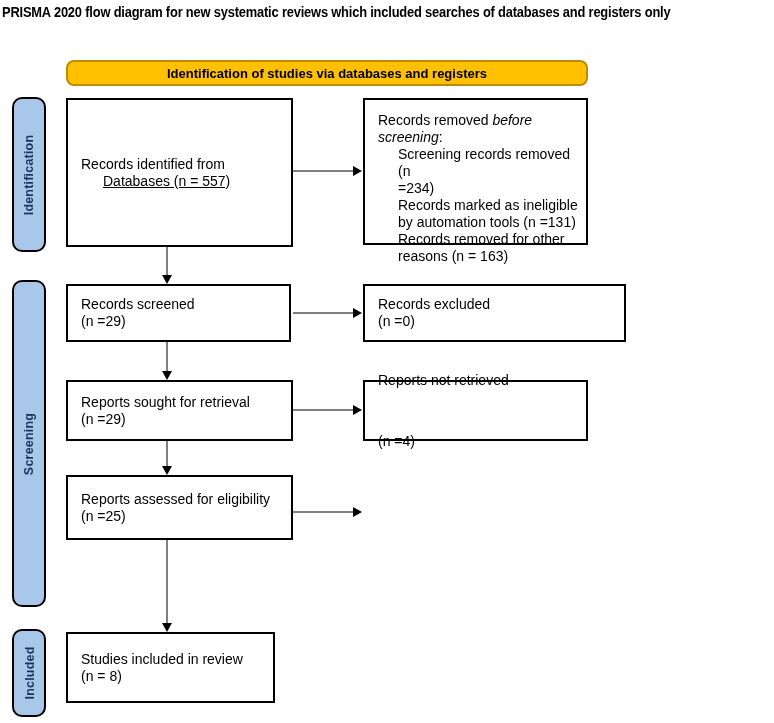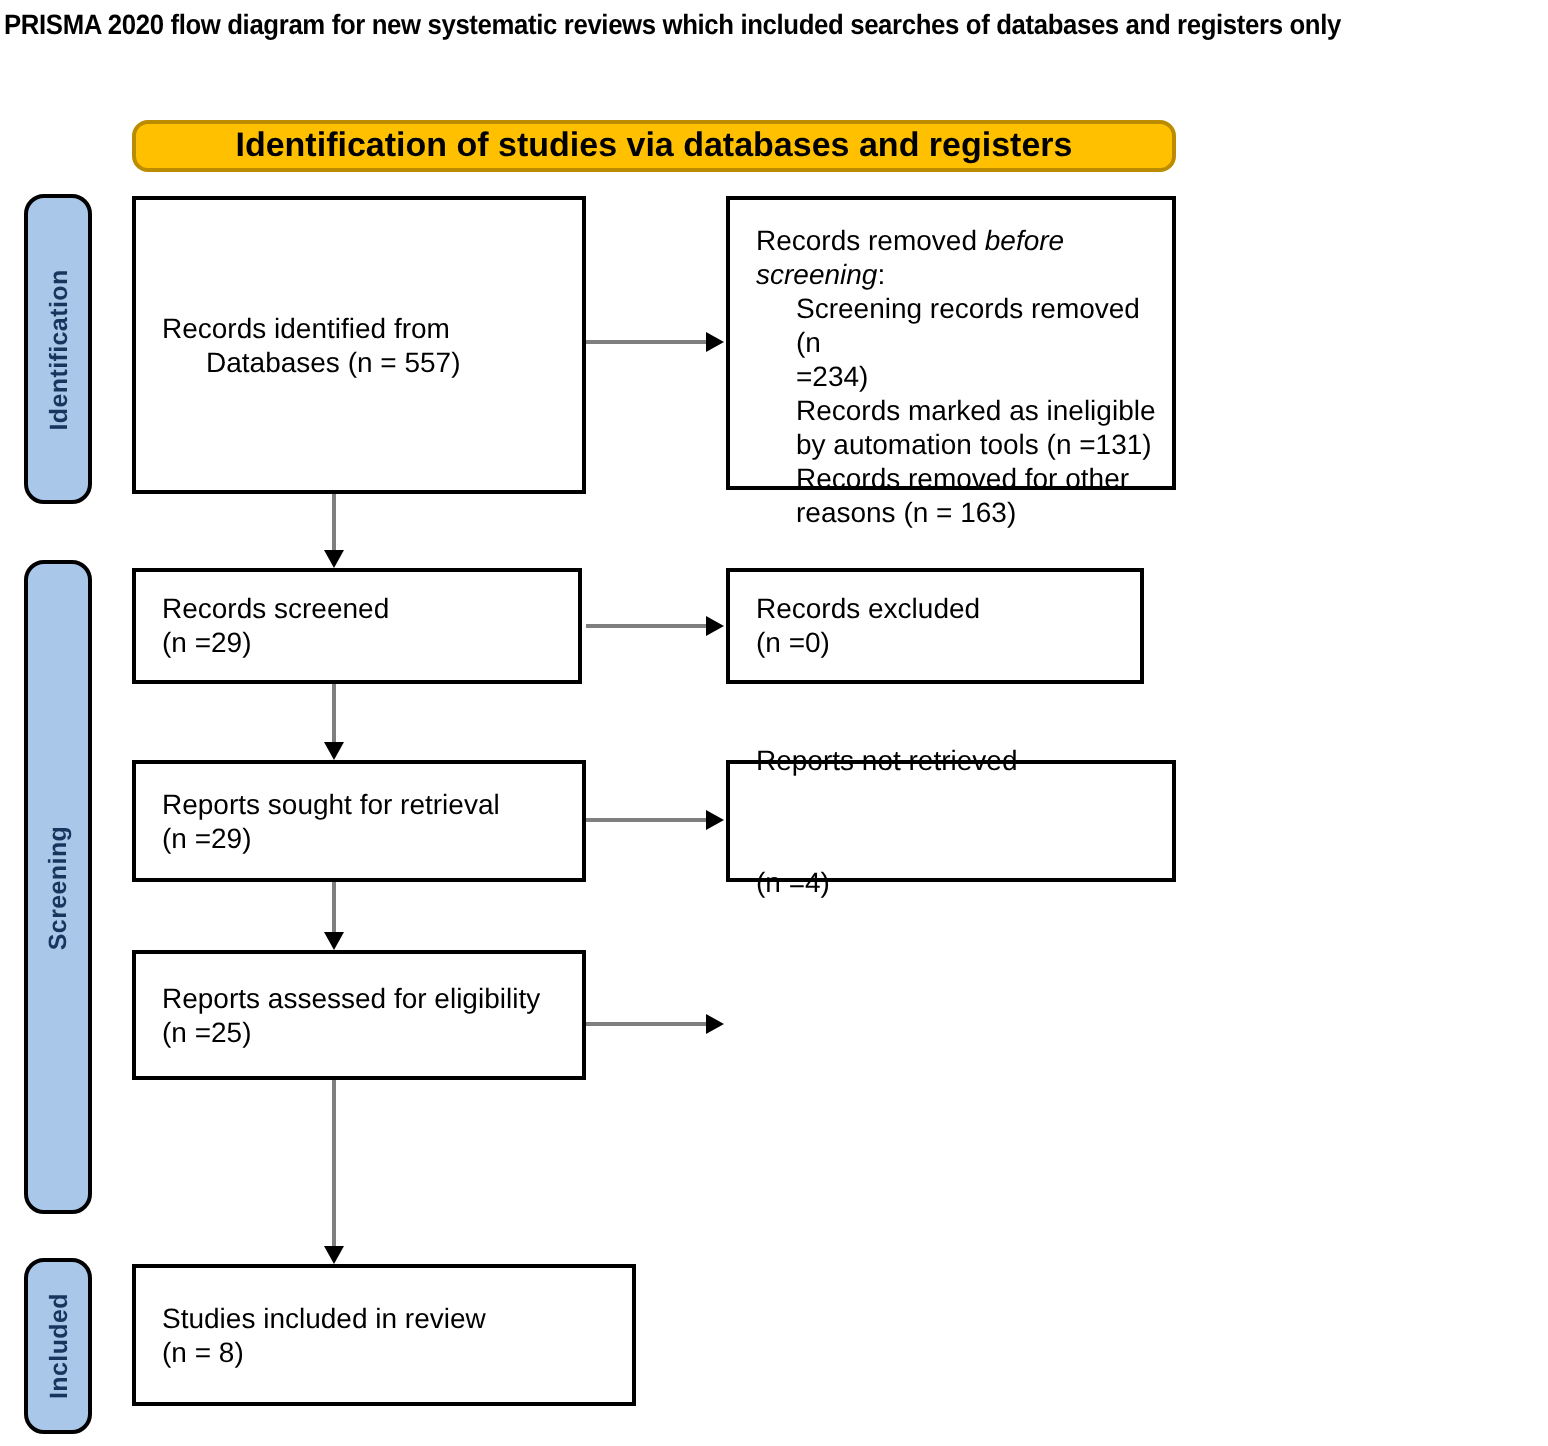--- a/index.html
+++ b/index.html
@@ -9,38 +9,38 @@
   }
   .page-title{
     position:absolute;left:2px;top:4px;font-size:14px;font-weight:bold;
     letter-spacing:-0.2px;white-space:nowrap;transform:scaleX(0.92);transform-origin:left center;
     color:#000;
   }
   .banner{
     position:absolute;left:66px;top:60px;width:522px;height:26px;box-sizing:border-box;
     background:var(--banner-fill,#FFC000);border:2px solid var(--banner-border,#BC8C00);
     border-radius:8px;display:flex;align-items:center;justify-content:center;
-    font-size:17px;font-weight:bold;color:#000;
+    font-size:13px;font-weight:bold;color:#000;
   }
   .vlabel{
     position:absolute;left:12px;width:34px;box-sizing:border-box;
     background:var(--stage-fill,#A9C7E8);border:2px solid var(--stage-border,#000);
     border-radius:10px;display:flex;align-items:center;justify-content:center;
   }
   .vlabel .vtext{
     transform:rotate(-90deg);white-space:nowrap;font-size:12.5px;font-weight:bold;
     color:var(--stage-text,#17365D);letter-spacing:0.2px;
   }
   .fbox{
     position:absolute;box-sizing:border-box;background:#fff;
     border:2px solid var(--box-border,#000);font-size:14px;line-height:17px;color:#000;
   }
   .fbox.center{display:flex;flex-direction:column;justify-content:center;padding:4px 8px 4px 13px;}
   .fbox.top{padding:12px 6px 4px 13px;}
-  .indent1{margin-left:22px;}
+  .indent1{margin-left:22px;text-decoration:underline;}
   .indent2{padding-left:20px;}
   .vline{position:absolute;width:2px;background:var(--arrow-line,#7F7F7F);}
   .vhead{position:absolute;width:0;height:0;border-left:5px solid transparent;
     border-right:5px solid transparent;border-top:9px solid var(--arrow-head,#000);}
   .hline{position:absolute;height:2px;background:var(--arrow-line,#7F7F7F);}
   .hhead{position:absolute;width:0;height:0;border-top:5px solid transparent;
     border-bottom:5px solid transparent;border-left:9px solid var(--arrow-head,#000);}
   em{font-style:italic;}
 </style>
 </head>
@@ -77,40 +77,40 @@
     <div class="indent2">Records marked as ineligible</div>
     <div class="indent2">by automation tools (n =131)</div>
     <div class="indent2">Records removed for other</div>
     <div class="indent2">reasons (n = 163)</div>
   </div>
 
   <div class="fbox center" style="left:66px;top:284px;width:225px;height:58px;">
     <div>Records screened</div>
     <div>(n =29)</div>
   </div>
-  <div class="fbox center" style="left:363px;top:284px;width:209px;height:58px;">
+  <div class="fbox center" style="left:363px;top:284px;width:263px;height:58px;">
     <div>Records excluded</div>
     <div>(n =0)</div>
   </div>
 
   <div class="fbox center" style="left:66px;top:380px;width:227px;height:61px;">
     <div>Reports sought for retrieval</div>
     <div>(n =29)</div>
   </div>
   <div class="fbox center" style="left:363px;top:380px;width:225px;height:61px;gap:44px;">
     <div>Reports not retrieved</div>
     <div>(n =4)</div>
   </div>
 
   <div class="fbox center" style="left:66px;top:475px;width:227px;height:65px;">
     <div>Reports assessed for eligibility</div>
     <div>(n =25)</div>
   </div>
 
-  <div class="fbox center" style="left:66px;top:632px;width:252px;height:71px;">
+  <div class="fbox center" style="left:66px;top:632px;width:209px;height:71px;">
     <div>Studies included in review</div>
     <div>(n = 8)</div>
   </div>
 
   <div>
     <div class="hline" style="left:293px;top:170px;width:60px;"></div>
     <div class="hhead" style="left:353px;top:166px;"></div>
   </div>
   <div>
     <div class="hline" style="left:293px;top:312px;width:60px;"></div>

